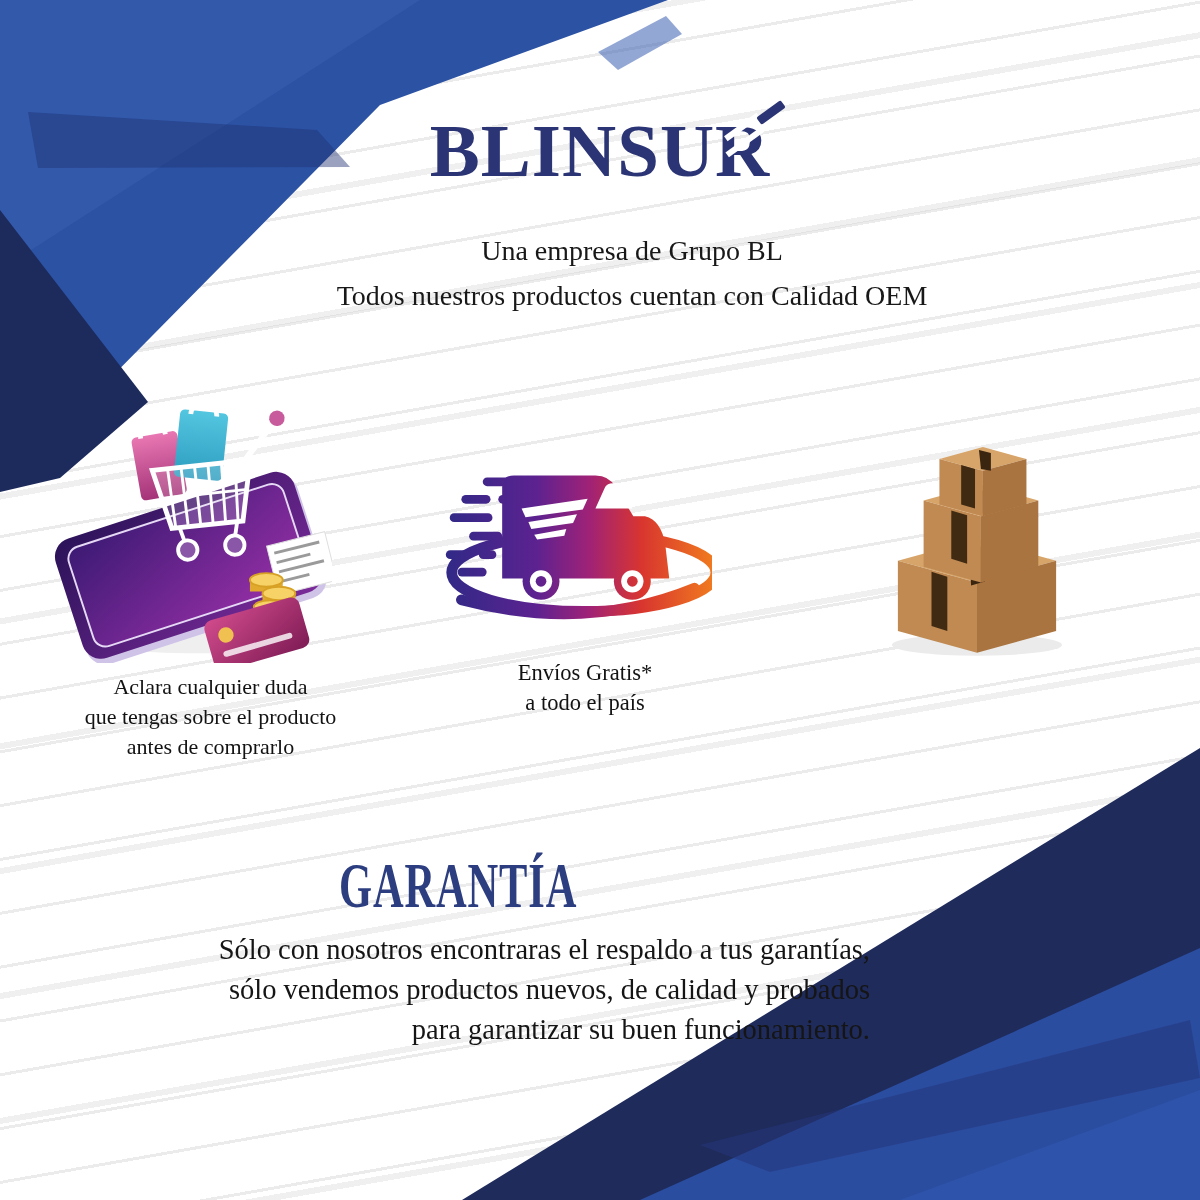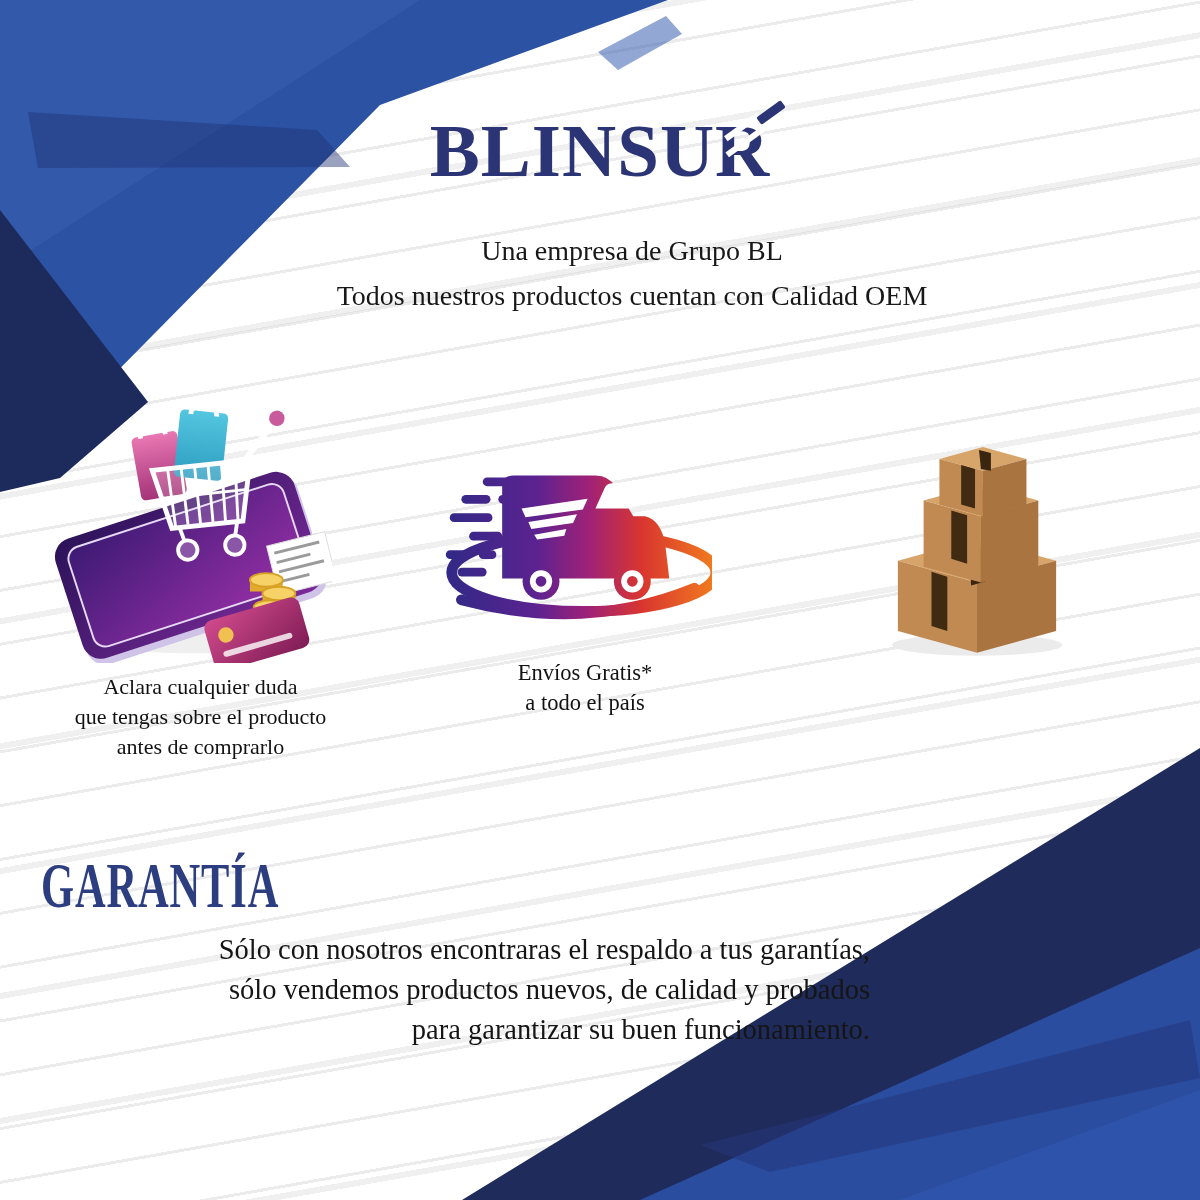--- a/index.html
+++ b/index.html
@@ -22,25 +22,25 @@
     font-size:75px;letter-spacing:1px;color:#2B3474;line-height:1.05;}
   .logo-cut{position:absolute;background:#ffffff;height:6px;}
   .logo-cut.c1{top:12px;right:8px;width:40px;transform:rotate(-36deg);}
   .logo-cut.c2{top:27px;right:3px;width:44px;transform:rotate(-36deg);}
   .logo-tick{position:absolute;background:#2B3474;height:9px;width:30px;
     top:-4px;right:-16px;border-radius:2px;transform:rotate(-36deg);}
   
   .intro{top:228px;font-size:28px;line-height:45px;color:#181818;margin-left:32px;}
   
   .caption{font-size:22px;line-height:30px;text-align:center;color:#121212;}
-  .cap1{left:18px;top:672px;width:365px;}
+  .cap1{left:28px;top:672px;width:365px;}
   .cap2{left:420px;top:658px;width:330px;font-size:22.5px;}
   .cap3{left:758px;top:660px;width:430px;line-height:29px;}
   
-  .war-title-row{top:856px;left:20px;width:845px;}
+  .war-title-row{top:856px;left:36px;width:845px;text-align:center;}
   .war-title{display:inline-block;font-weight:bold;font-size:50px;color:#2C3E80;
     letter-spacing:1px;transform:scaleX(.85) scaleY(1.28);transform-origin:center;}
   .war-body{left:15px;top:930px;width:855px;font-size:28.5px;line-height:40px;
     text-align:right;color:#151515;}
   .icon-box{pointer-events:none;}
 </style>
 </head>
 <body>
 
 <div id="page">

